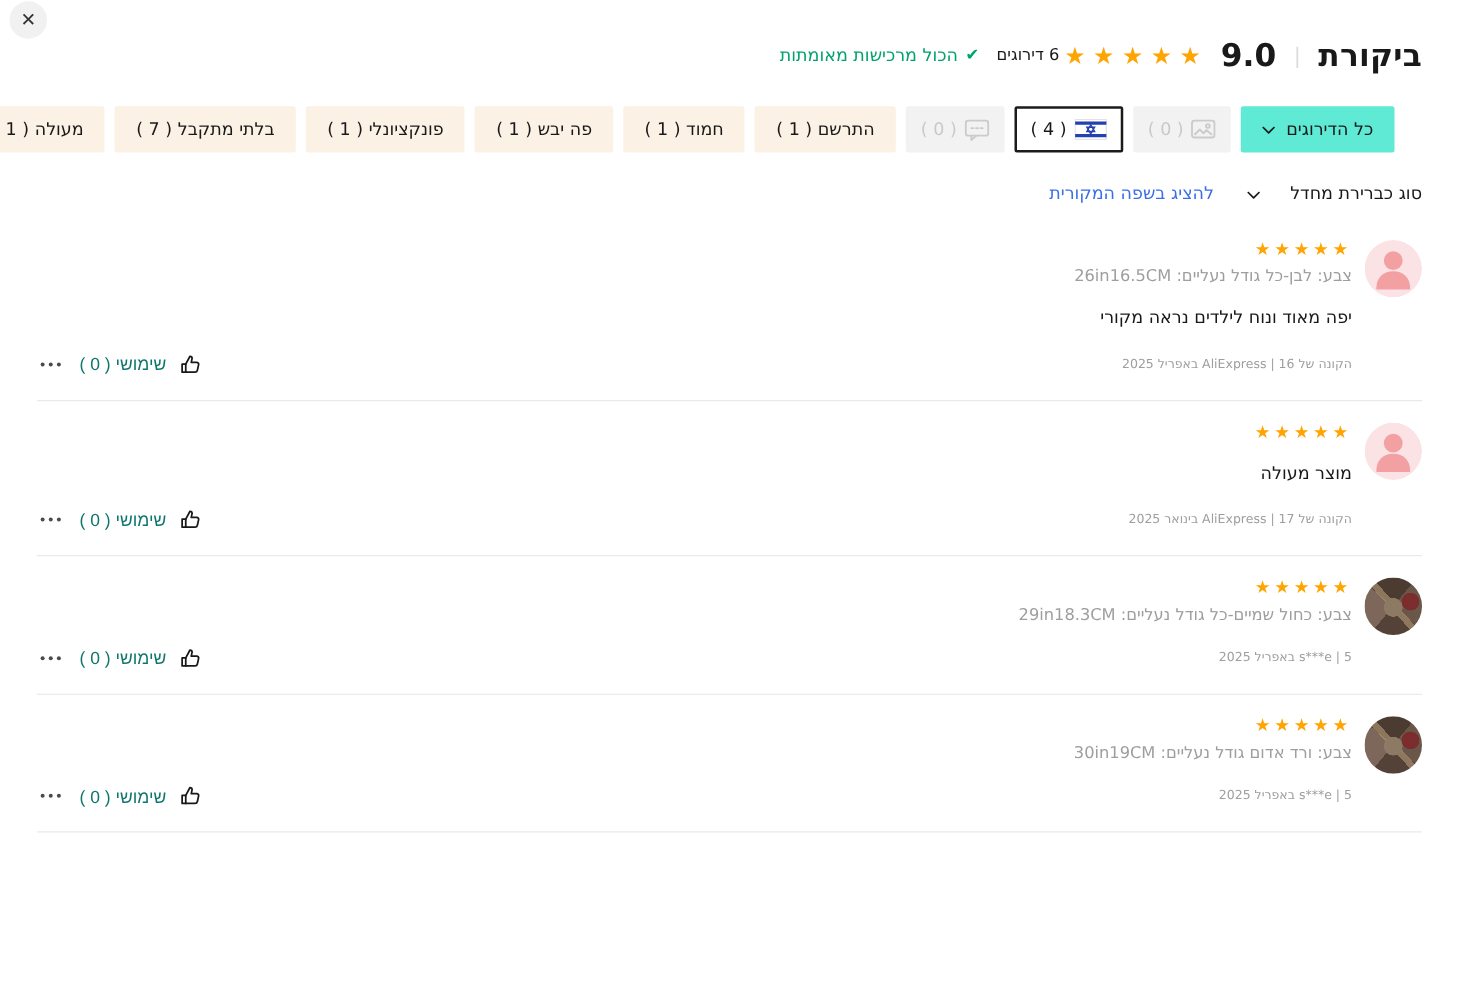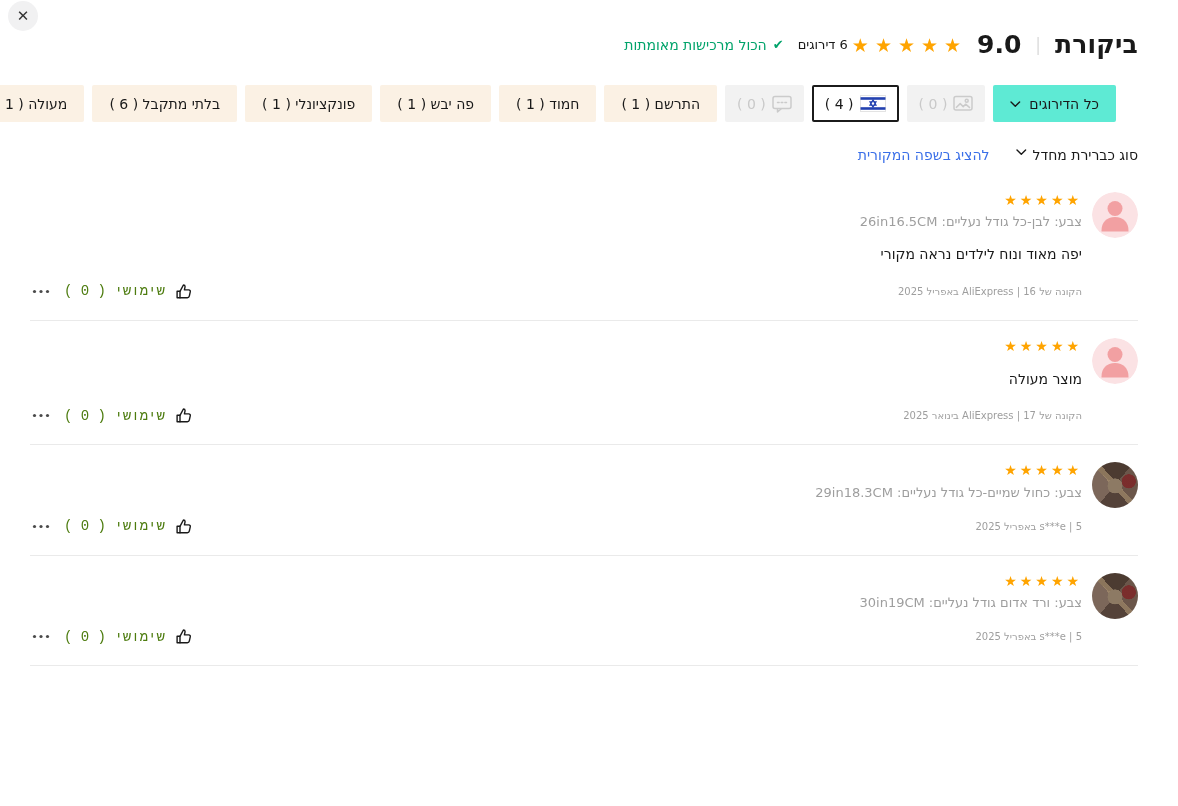--- a/index.html
+++ b/index.html
@@ -52,21 +52,21 @@
   .chip.selected {
     background: #ffffff; border: 2px solid #1b1b1b; color: #191919; padding: 0 11px;
   }
   .caret { display: inline-flex; margin-top: 2px; }
 
   
   .sort-row {
     margin-top: 25px;
     display: flex; align-items: center; gap: 26px; font-size: 14px;
   }
-  .sort-btn { display: flex; align-items: flex-start; gap: 6px; background: none; border: none;
+  .sort-btn { display: flex; align-items: center; gap: 24px; background: none; border: none;
     font-family: inherit; font-size: 14px; color: #191919; cursor: pointer; }
   .translate-link { color: #3a6fe8; text-decoration: none; font-size: 14px; cursor: pointer; }
 
   
   .reviews { margin-top: 12px; }
   .review {
     display: flex; gap: 10px;
     padding: 17px 0 19px;
     border-bottom: 1px solid #eaeaea;
   }
@@ -80,21 +80,21 @@
   }
   .r-content { flex: 1; padding-top: 1px; min-width: 0; }
   .r-stars { color: #ffa400; font-size: 14px; letter-spacing: 3px; line-height: 1.1; }
   .r-sku { color: #9e9e9e; font-size: 13px; margin-top: 6px; }
   .r-body { color: #191919; font-size: 14px; margin-top: 15px; line-height: 1.45; }
   .r-body:empty { display: none; }
   .r-footer { margin-top: 17px; display: flex; justify-content: space-between; align-items: center; }
   .r-meta { color: #9e9e9e; font-size: 10px; }
   .helpful-group { display: flex; align-items: center; }
   .helpful-btn { display: flex; align-items: center; gap: 9px; background: none; border: none;
-    font-family: Liberation Mono, monospace; font-size: 14px; color: #4d7c0f; cursor: pointer; }
+    font-family: Liberation Sans, sans-serif; font-size: 14px; color: #0f766e; cursor: pointer; }
   .more-btn { background: none; border: none; cursor: pointer; margin-right: 14px; margin-left: 2px;
     display: flex; align-items: center; }
   svg { display: block; }
 </style>
 </head>
 <body>
 
 <svg width="0" height="0" style="position:absolute">
   <defs>
     <g id="i-caret">
@@ -191,21 +191,21 @@
     <button class="chip">
       <span>חמוד ( 1 )</span>
     </button>
     <button class="chip">
       <span>פה יבש ( 1 )</span>
     </button>
     <button class="chip">
       <span>פונקציונלי ( 1 )</span>
     </button>
     <button class="chip">
-      <span>בלתי מתקבל ( 6 )</span>
+      <span>בלתי מתקבל ( 7 )</span>
     </button>
     <button class="chip">
       <span>מעולה ( 1 )</span>
     </button>
   </div>
 
   <div class="sort-row">
     <button class="sort-btn">
       <span>סוג כברירת מחדל</span>
       <span class="caret">

